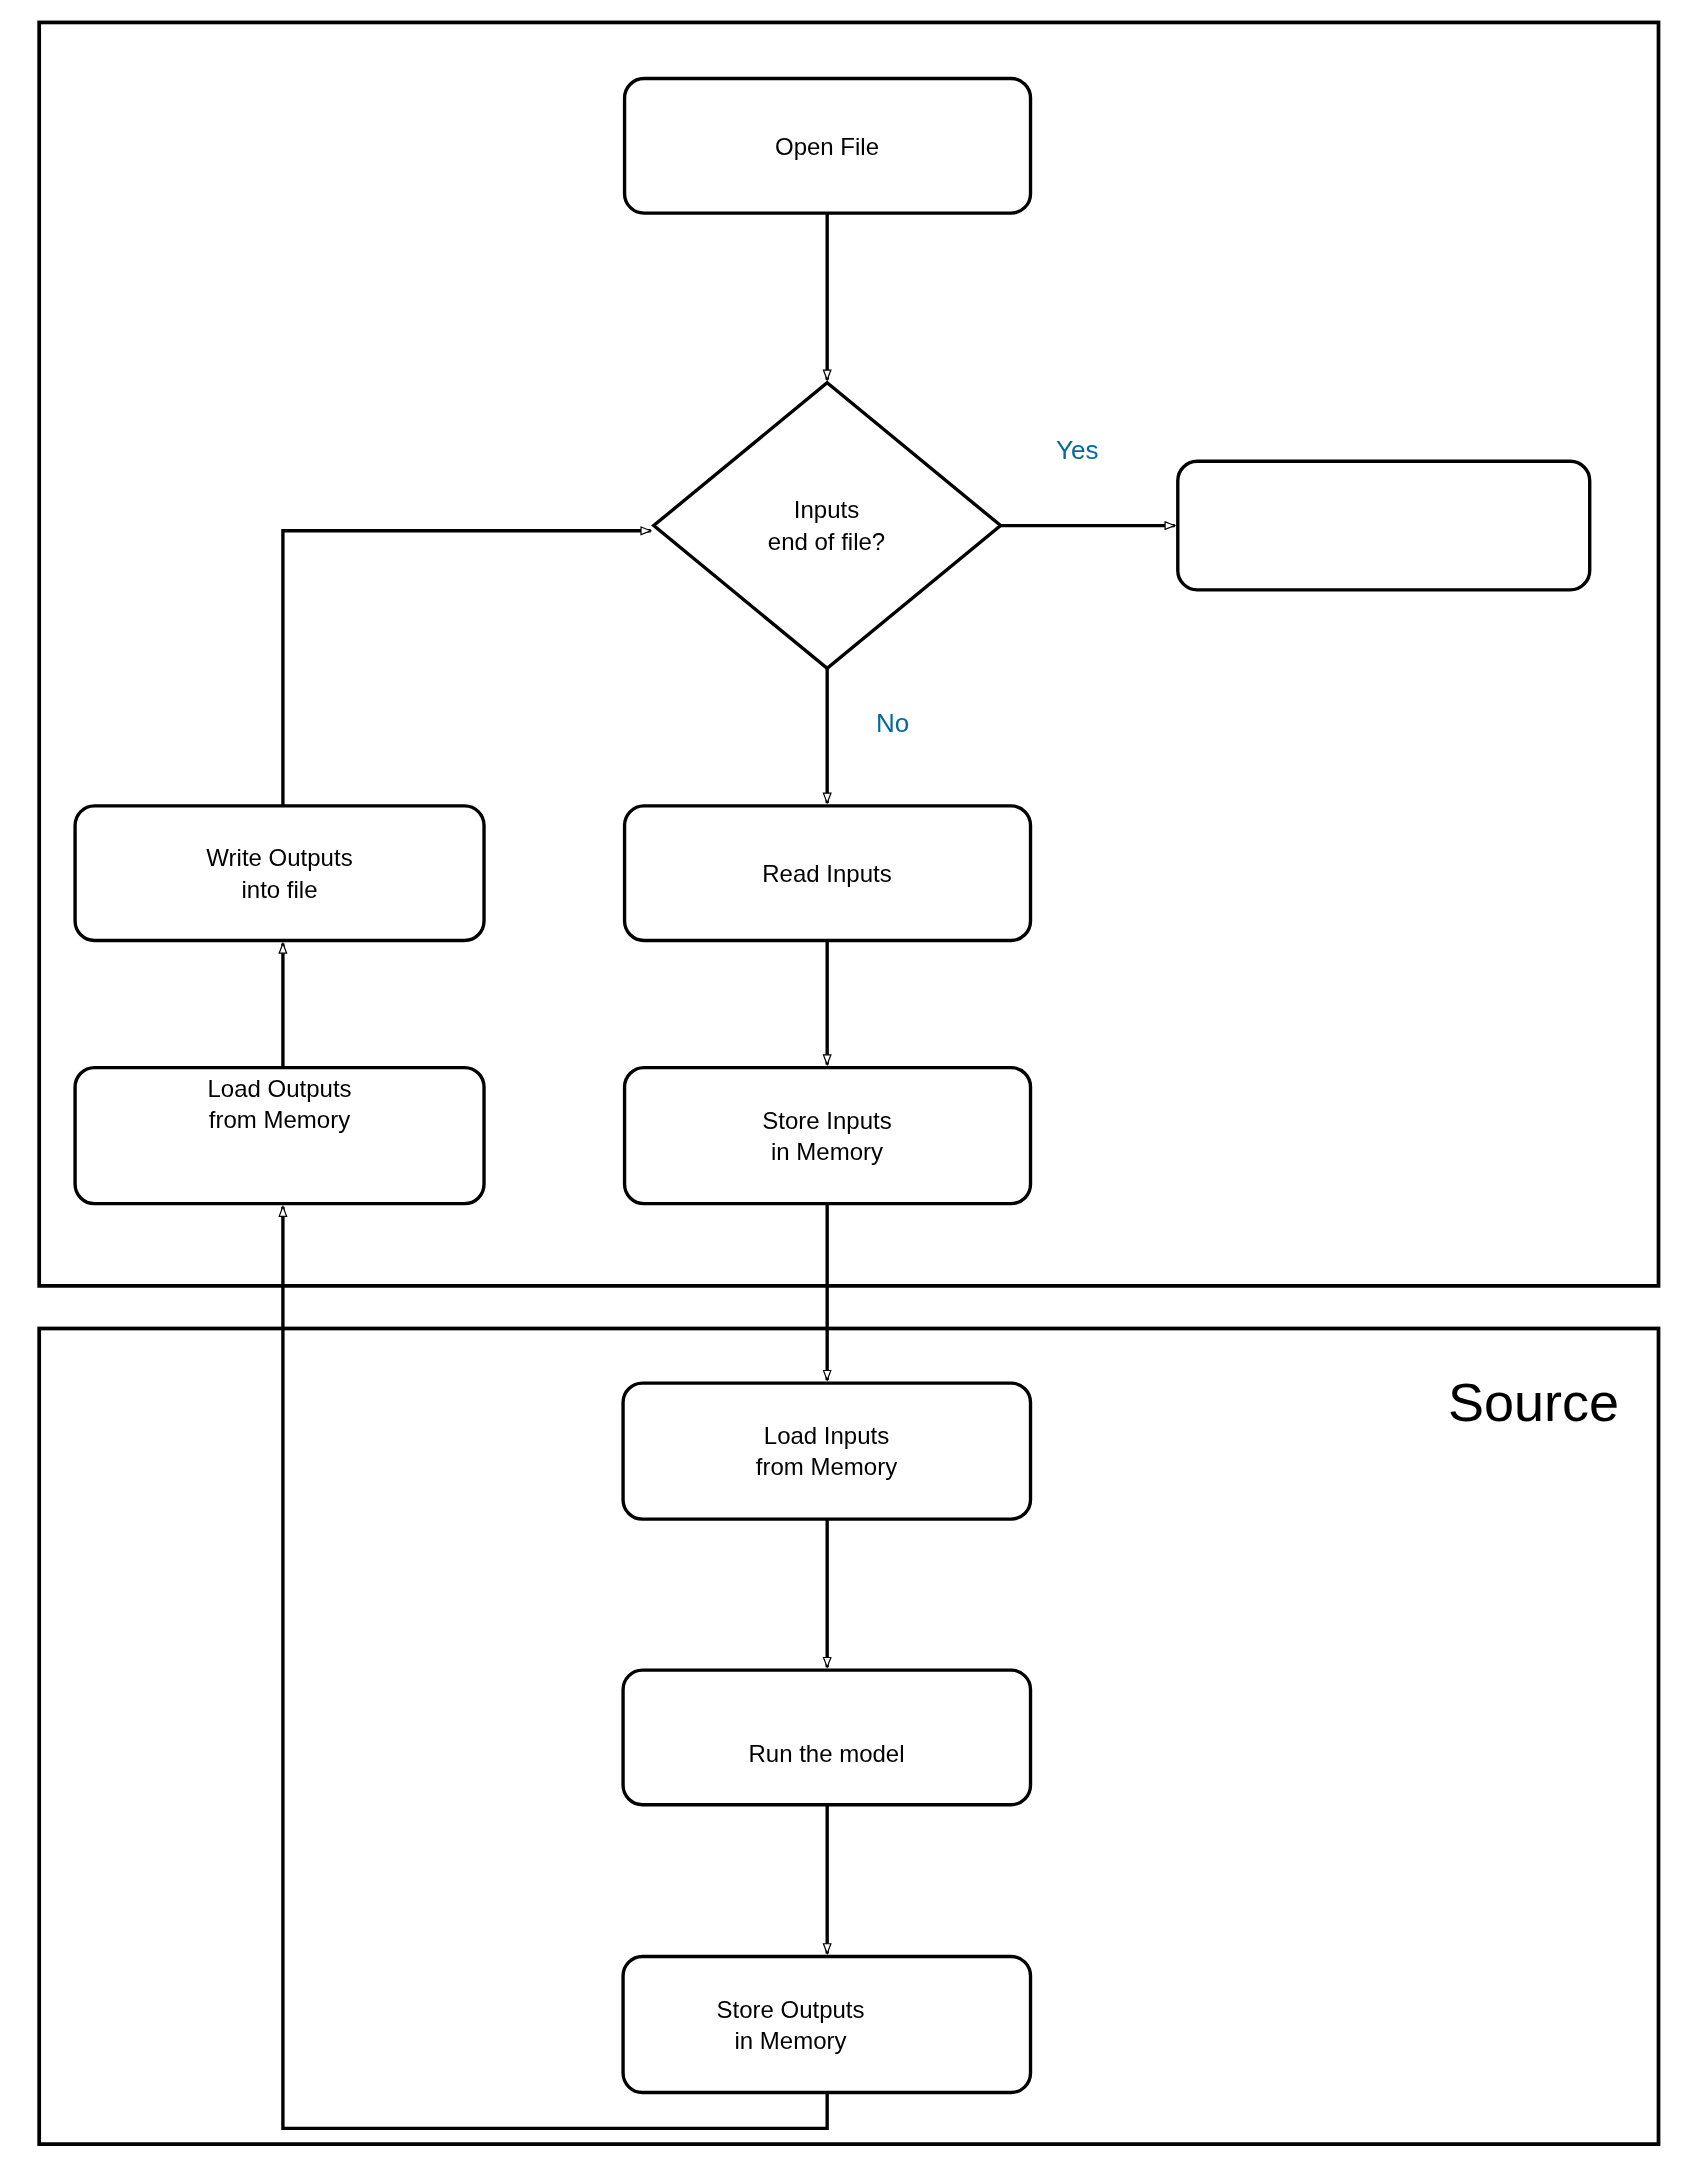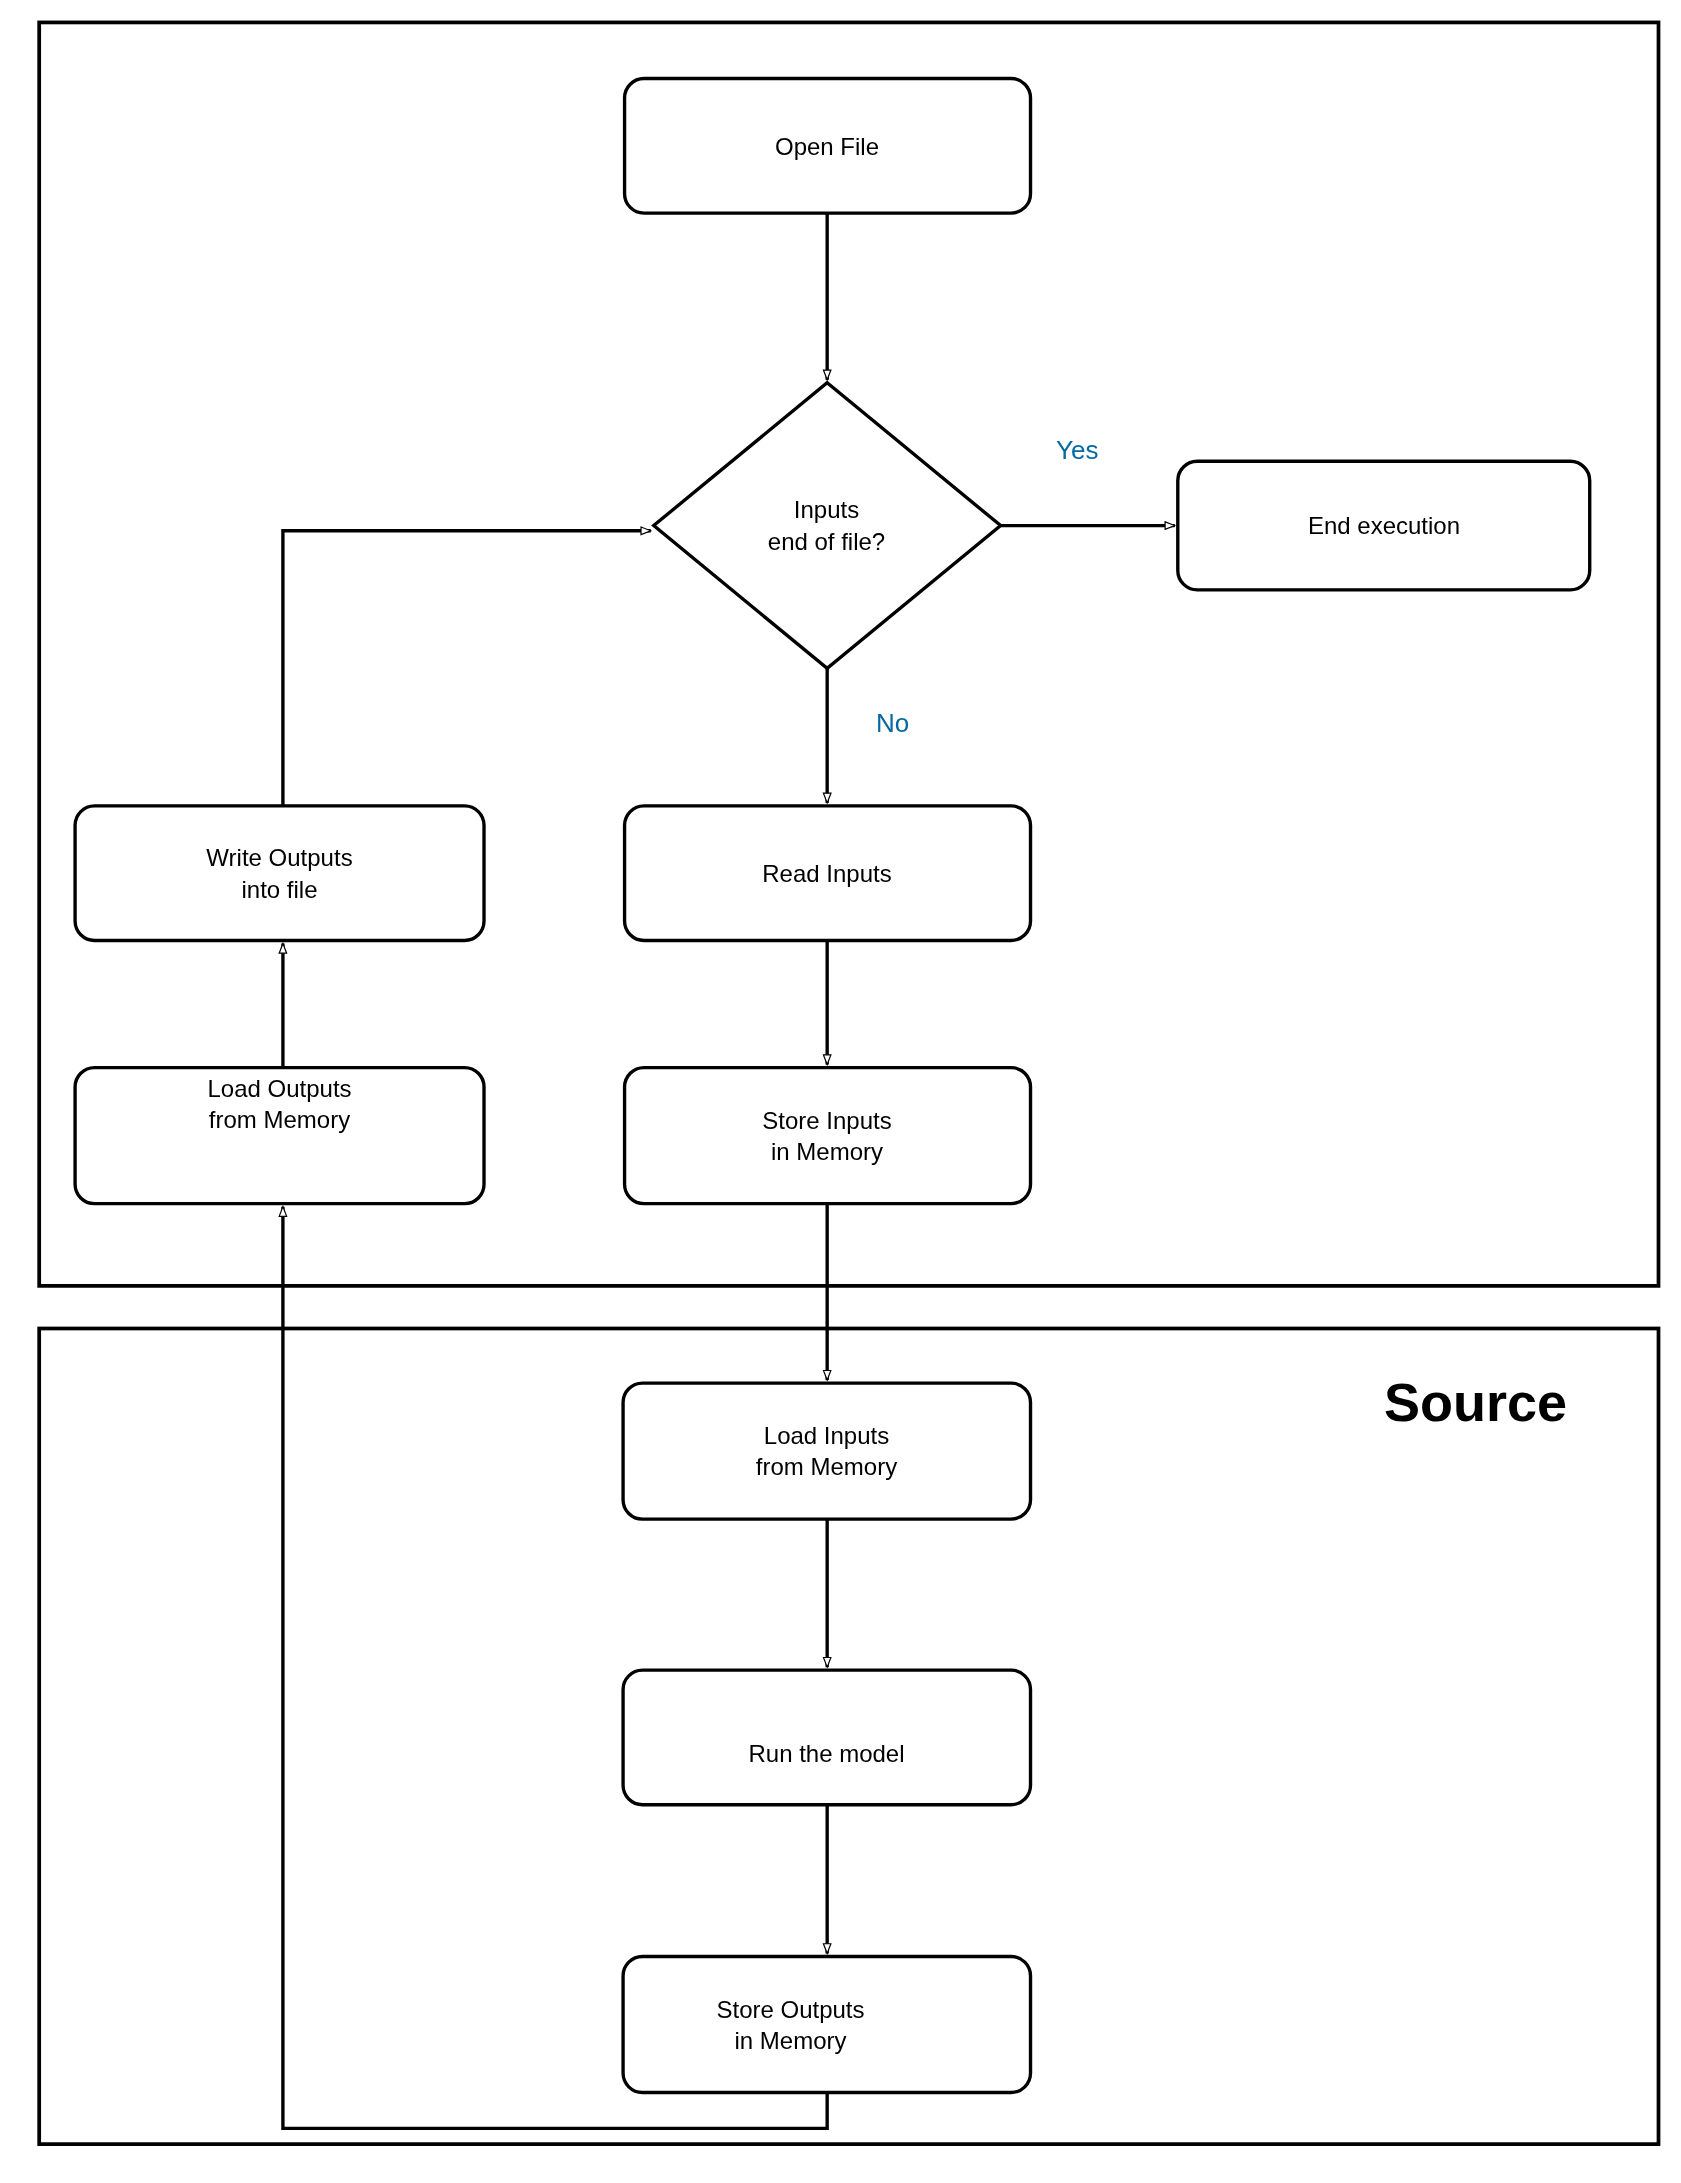--- a/index.html
+++ b/index.html
@@ -99,28 +99,27 @@
     <path d="M1106,2414 L1106,2613" fill="none" stroke="#000000" stroke-width="4.5" marker-end="url(#open-arrow)"></path>
 
     <path d="M1106,2799 L1106,2847 L378,2847 L378,1614" fill="none" stroke="#000000" stroke-width="4.5" marker-end="url(#open-arrow)"></path>
 
     <path d="M378,1428 L378,1262" fill="none" stroke="#000000" stroke-width="4.5" marker-end="url(#open-arrow)"></path>
 
     <path d="M378,1078 L378,710 L870,710" fill="none" stroke="#000000" stroke-width="4.5" marker-end="url(#open-arrow)"></path>
   </svg>
 
 
-  <div class="group-title" style="left:1216px; top:1372px; width:351px;font-weight:bold;">Source</div>
+  <div class="group-title" style="left:1268px; top:1372px; width:351px;">Source</div>
 
   <div class="node-label" style="left:624px; top:79px; width:406px; height:135px;">Open File</div>
 
   <div class="node-label" style="left:677px; top:458px; width:299px; height:135px;">Inputs
 end of file?</div>
 
-  <div class="node-label" style="left:1178px; top:461px; width:412px; height:129px;">End execution</div>
 
   <div class="node-label" style="left:624px; top:806px; width:406px; height:135px;">Read Inputs</div>
 
   <div class="node-label" style="left:624px; top:1068px; width:406px; height:136px;">Store Inputs
 in Memory</div>
 
   <div class="node-label" style="left:75px; top:806px; width:409px; height:135px;">Write Outputs
 into file</div>
 
   <div class="node-label" style="left:75px; top:1036px; width:409px; height:136px;">Load Outputs

